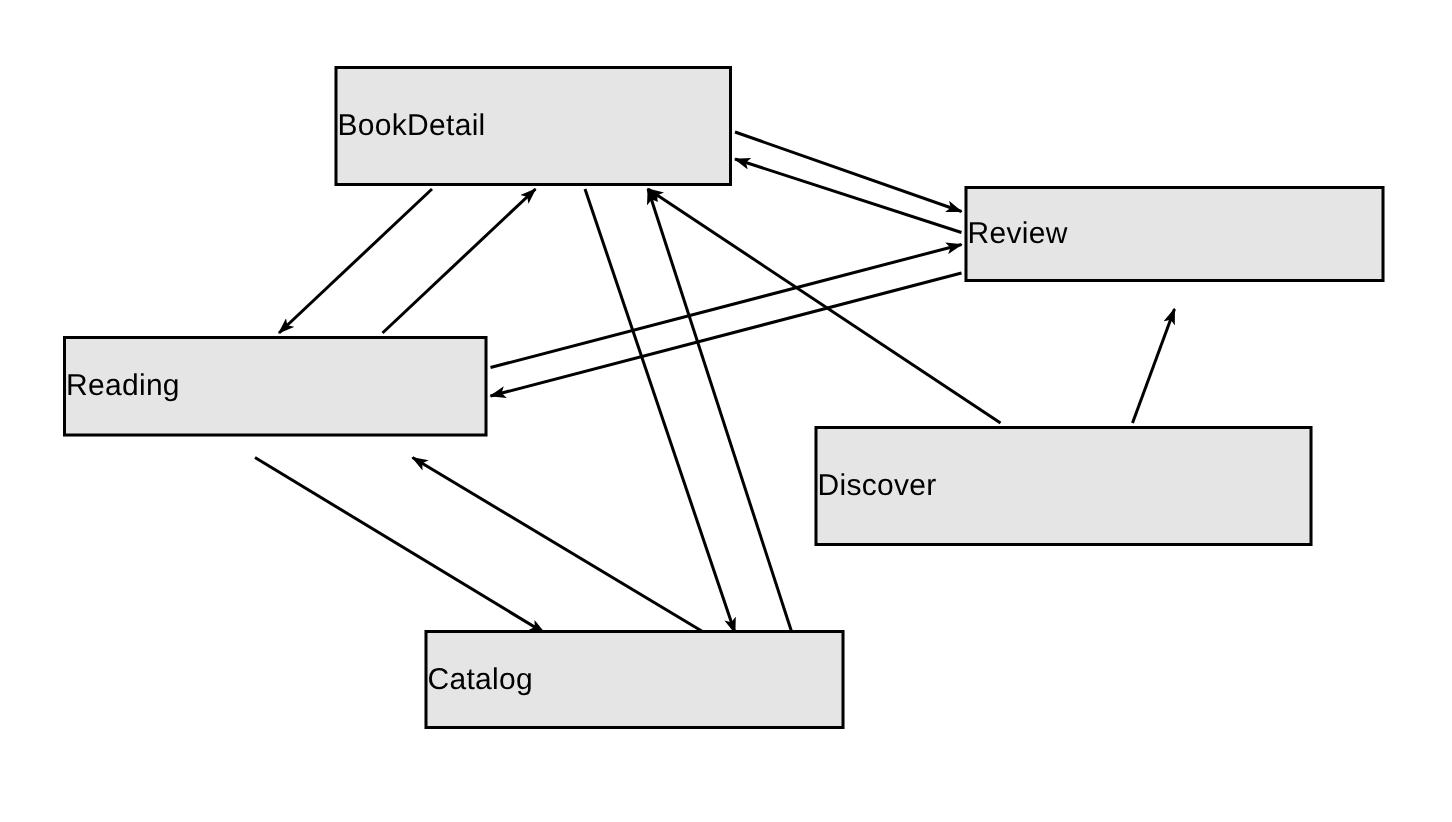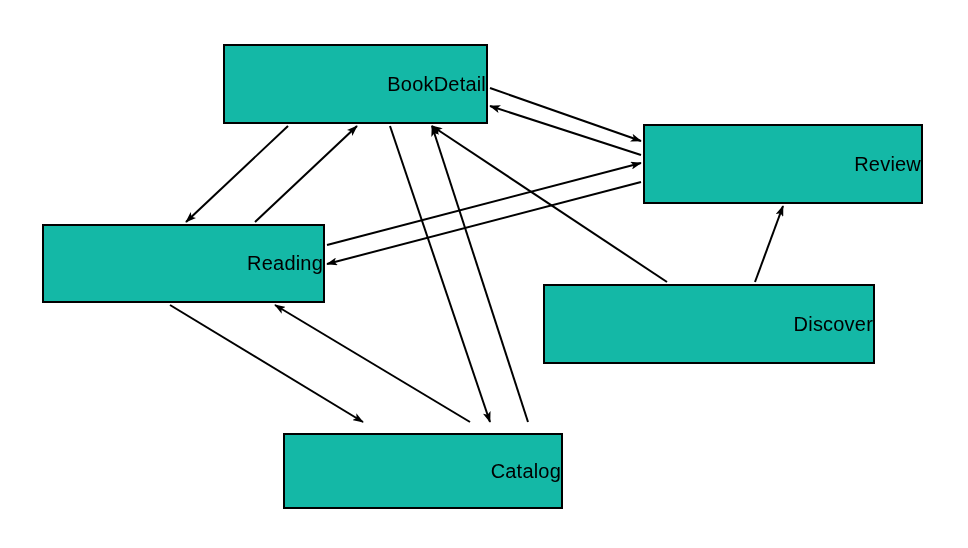--- a/index.html
+++ b/index.html
@@ -18,25 +18,25 @@
   #edge-layer {
     position: absolute;
     left: 0;
     top: 0;
     width: 968px;
     height: 548px;
   }
   .node {
     position: absolute;
     box-sizing: border-box;
-    background: #14b8a6;
+    background: #e5e5e5;
     border: 2px solid #000000;
     display: flex;
     align-items: center;
-    justify-content: flex-end;
+    justify-content: flex-start;
     z-index: 2;
   }
   .node-label {
     font-family: "Liberation Sans", sans-serif;
     font-size: 20px;
     color: #000000;
     letter-spacing: 0.2px;
     white-space: nowrap;
     user-select: none;
   }
@@ -64,26 +64,26 @@
         <line x1="390" y1="126" x2="490" y2="422" stroke="#000000" stroke-width="2" stroke-linecap="butt" marker-end="url(#arrowhead)"></line>
         <line x1="528" y1="422" x2="432" y2="126" stroke="#000000" stroke-width="2" stroke-linecap="butt" marker-end="url(#arrowhead)"></line>
         <line x1="667" y1="282" x2="432" y2="126" stroke="#000000" stroke-width="2" stroke-linecap="butt" marker-end="url(#arrowhead)"></line>
         <line x1="755" y1="282" x2="783" y2="206" stroke="#000000" stroke-width="2" stroke-linecap="butt" marker-end="url(#arrowhead)"></line>
       </g>
   </svg>
 
   <div class="node" style="left: 223px; top: 44px; width: 265px; height: 80px; border-color: rgb(0, 0, 0); border-width: 2px;">
     <span class="node-label">BookDetail</span>
   </div>
-  <div class="node" style="left: 643px; top: 124px; width: 280px; height: 80px; border-color: rgb(0, 0, 0); border-width: 2px;">
+  <div class="node" style="left: 643px; top: 124px; width: 280px; height: 64px; border-color: rgb(0, 0, 0); border-width: 2px;">
     <span class="node-label">Review</span>
   </div>
-  <div class="node" style="left: 42px; top: 224px; width: 283px; height: 79px; border-color: rgb(0, 0, 0); border-width: 2px;">
+  <div class="node" style="left: 42px; top: 224px; width: 283px; height: 67px; border-color: rgb(0, 0, 0); border-width: 2px;">
     <span class="node-label">Reading</span>
   </div>
   <div class="node" style="left: 543px; top: 284px; width: 332px; height: 80px; border-color: rgb(0, 0, 0); border-width: 2px;">
     <span class="node-label">Discover</span>
   </div>
-  <div class="node" style="left: 283px; top: 433px; width: 280px; height: 76px; border-color: rgb(0, 0, 0); border-width: 2px;">
+  <div class="node" style="left: 283px; top: 420px; width: 280px; height: 66px; border-color: rgb(0, 0, 0); border-width: 2px;">
     <span class="node-label">Catalog</span>
   </div>
 
 </div>
 
 </body></html>

